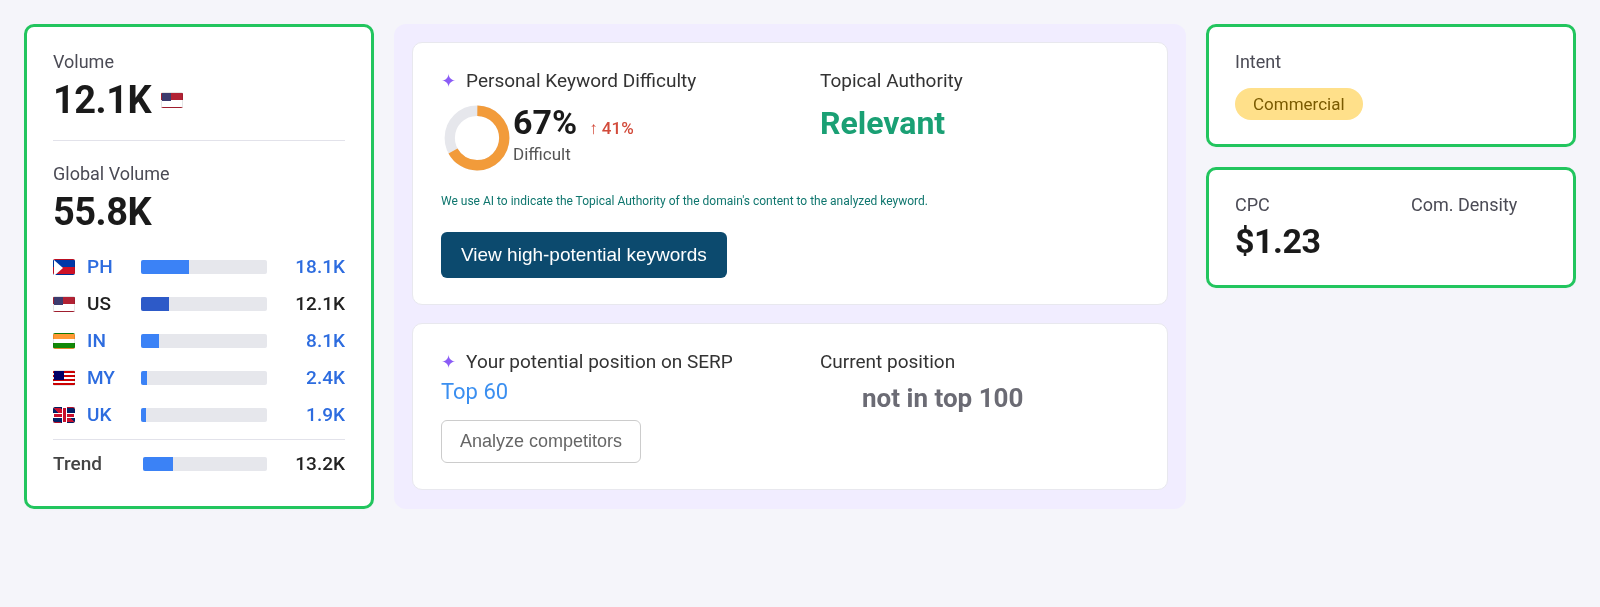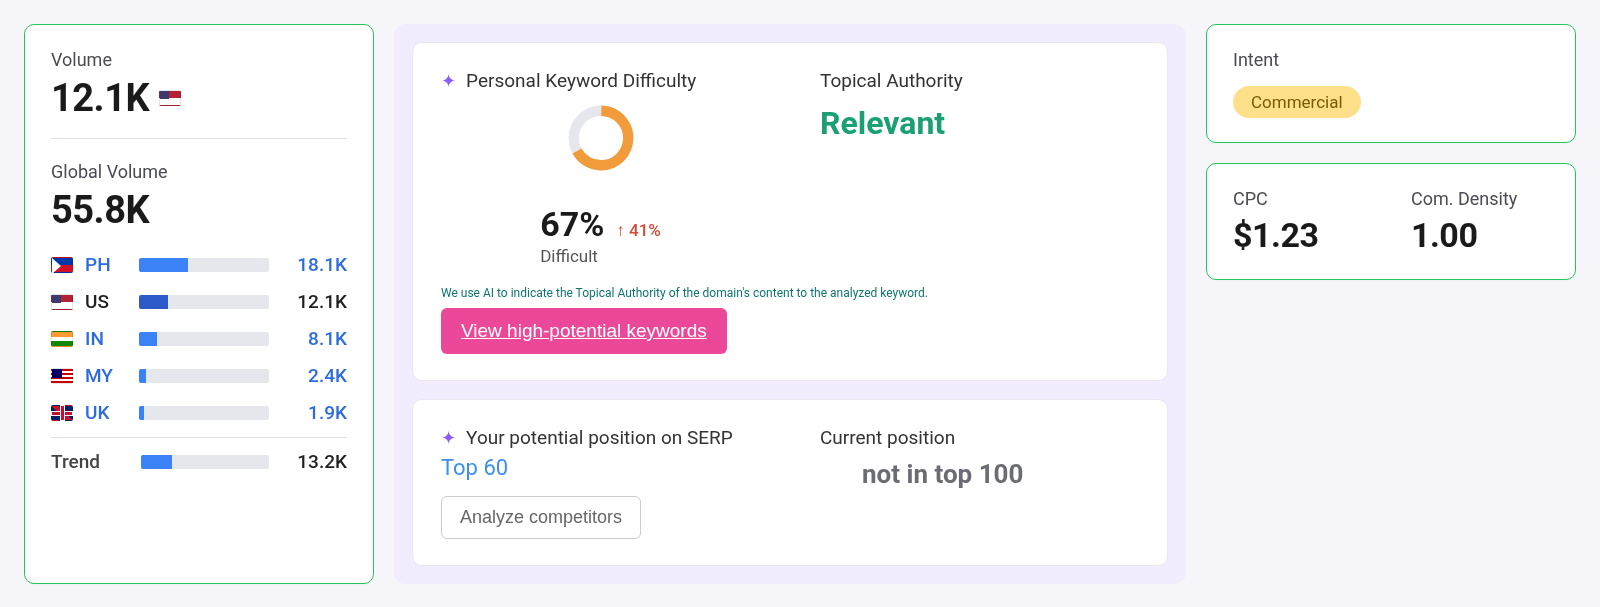--- a/index.html
+++ b/index.html
@@ -10,21 +10,21 @@
     color: #1a1a1a;
     font-size: 16px;
   }
   .dashboard {
     display: flex;
     gap: 20px;
     align-items: stretch;
   }
   .card {
     background: #fff;
-    border: 1px solid #22c55e;
+    border: 3px solid #22c55e;
     border-radius: 10px;
     padding: 24px 26px;
     box-shadow: 0 1px 2px rgba(0,0,0,0.02);
   }
   .left-col { flex: 0 0 350px; display:flex; flex-direction:column; }
   .mid-col-wrapper {
     flex: 1 1 auto;
     background: #f1edff;
     border-radius: 12px;
     padding: 18px;
@@ -62,30 +62,30 @@
   .flag-uk { background: linear-gradient(45deg,#012169 40%, #c8102e 40% 60%, #012169 60%),#012169; position:relative; }
   .flag-uk::before { content:""; position:absolute; top:6px; left:0; right:0; height:3px; background:#c8102e; box-shadow:0 0 0 1px #fff; }
   .flag-uk::after { content:""; position:absolute; left:9px; top:0; bottom:0; width:3px; background:#c8102e; box-shadow:0 0 0 1px #fff; }
   .other-sep { border-top:1px solid #e2e2ea; margin-top:6px; padding-top:12px; }
 
   
   .mid-card { background:#fff; border:1px solid #e8e8ee; border-radius:10px; padding: 26px 28px; }
   .mid-header { display:flex; gap:60px; }
   .sparkle { color:#8b5cf6; font-size:18px; margin-right:6px; }
   .h-title { font-size:19px; color:#333; display:flex; align-items:center; gap:4px; }
-  .dff-row { display:flex; align-items:center; gap:30px; margin-top:10px;flex-direction:column; }
+  .dff-row { display:flex; align-items:flex-start; gap:0; margin-top:10px; }
   .donut { width:72px; height:72px; }
   .pct-big { font-size:34px; font-weight:700; }
   .delta-up { color:#d24a3a; font-size:17px; font-weight:500; margin-left:8px; }
   .sub { color:#555; font-size:17px; margin-top:2px; }
   .ta-val { font-size:32px; font-weight:700; color:#1aa074; margin-top:12px; }
   .desc { color:#0f766e; font-size:12px; line-height:1.5; margin-top:18px; max-width: 620px; }
   .btn-primary {
-    background:#ec4899; color:#fff; border:none; border-radius:6px;
-    padding: 12px 20px; font-size:19px; font-weight:500; cursor:pointer; margin-top:6px;text-decoration:underline;
+    background:#0c4a6e; color:#fff; border:none; border-radius:6px;
+    padding: 12px 20px; font-size:19px; font-weight:500; cursor:pointer; margin-top:22px;
   }
   .btn-secondary {
     background:#fff; color:#666; border:1px solid #ccc; border-radius:6px;
     padding:10px 18px; font-size:18px; cursor:pointer; margin-top:16px;
   }
   .pp-val { font-size:22px; font-weight:400; color:#3b8ff0; margin-top:6px; }
   .cp-val { font-size:26px; font-weight:700; color:#6b6b74; margin-top:10px;margin-left:42px; }
   .mid-row-2 { display:flex; gap:60px; }
   .mid-row-2 > div { flex:1; }
 
@@ -223,21 +223,20 @@
     </div>
 
     <div class="card">
       <div class="cpc-row">
         <div>
           <div class="label">CPC</div>
           <div class="big-value" style="font-size:34px">$1.23</div>
         </div>
         <div>
           <div class="label">Com. Density</div>
-          <div class="big-value" style="font-size:34px">1.00</div>
         </div>
       </div>
     </div>
 
 
   </div>
 
 </div>
 
 </body></html>

